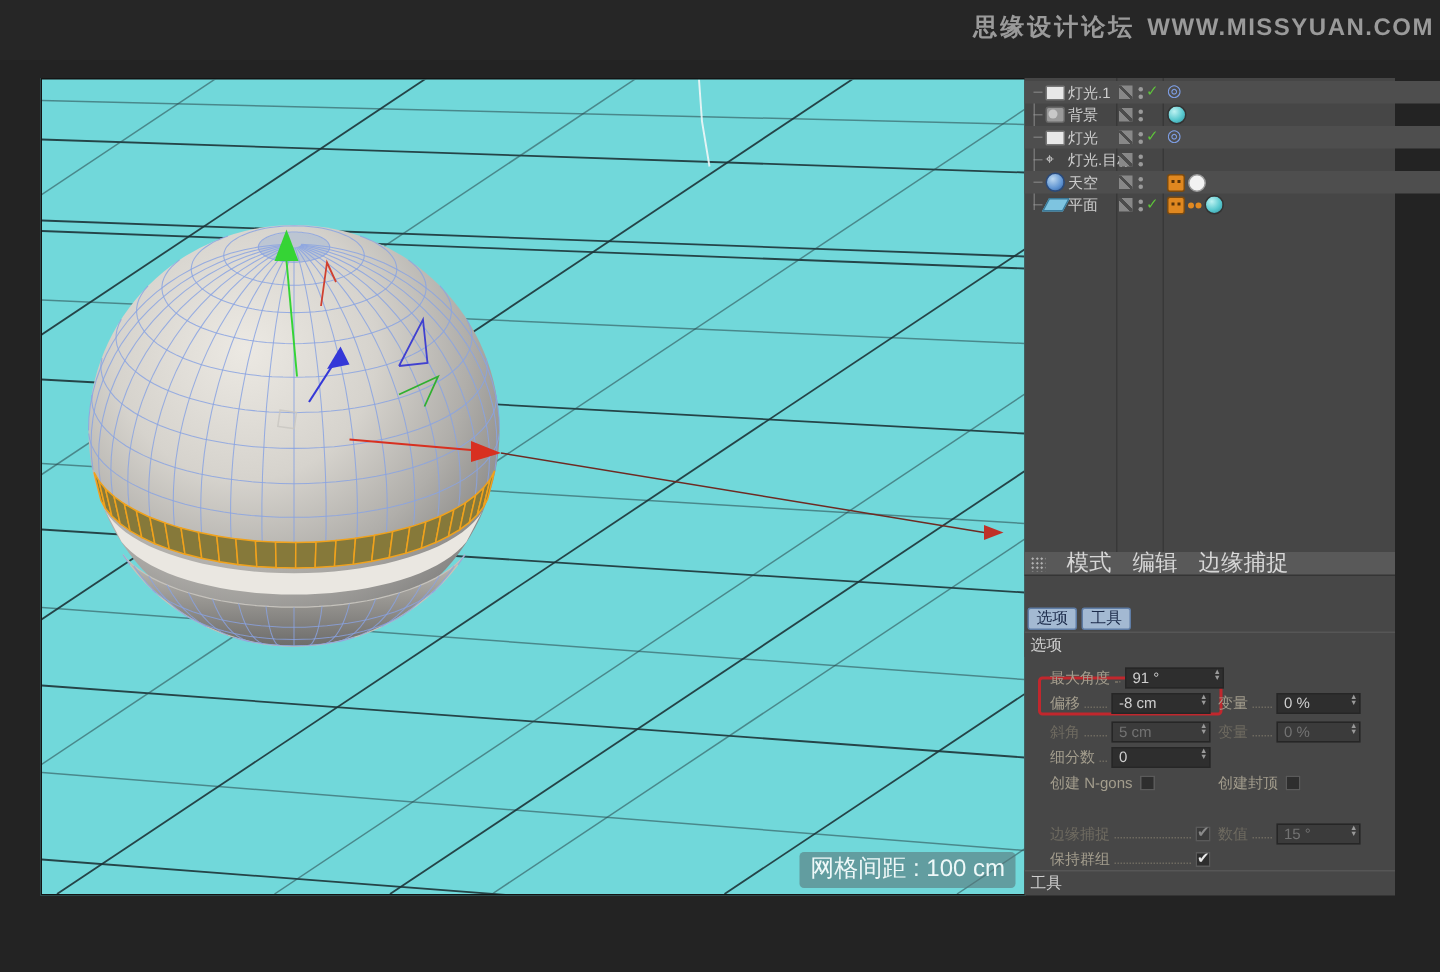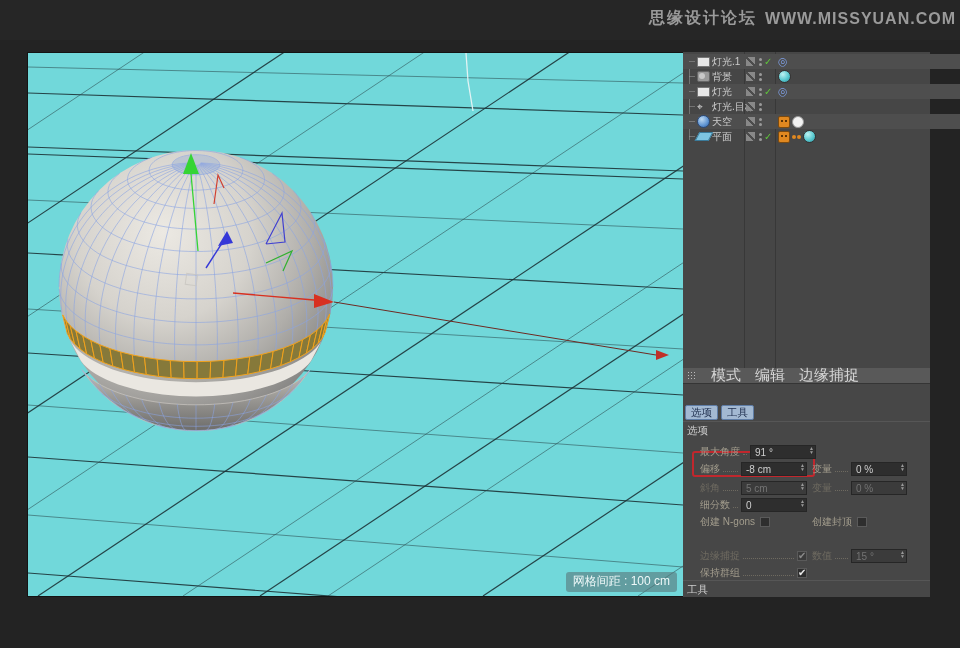--- a/index.html
+++ b/index.html
@@ -7,21 +7,21 @@
        font-family:"Liberation Sans","DejaVu Sans",sans-serif;}
   
   .topbar{position:absolute;left:0;top:0;width:960px;height:40px;background:#262626;}
   .wm{position:absolute;top:8px;right:4px;display:flex;align-items:center;gap:8px;color:#9a9a9a;}
   .wm-cn{font-size:16px;font-weight:bold;letter-spacing:2px;}
   .wm-en{font-size:16px;font-weight:bold;letter-spacing:1px;}
   
   .viewport{position:absolute;left:27px;top:52px;width:655px;height:543px;background:#71d8da;
             border:1px solid #141414;box-sizing:content-box;overflow:hidden;}
   .vp-badge{position:absolute;right:6px;bottom:4px;background:rgba(88,118,122,.6);
-            color:#eef8f8;font-size:12px;padding:1px 7px 2px;border-radius:3px;}
+            color:#eef8f8;font-size:16px;padding:1px 7px 2px;border-radius:3px;}
   
   .om-panel{position:absolute;left:683px;top:52px;width:247px;height:316px;background:#464646;}
   .om-row{position:absolute;left:0;width:286px;height:15px;display:flex;align-items:center;font-size:10px;color:#cdcdcd;}
   .om-row.alt{background:#4e4e4e;}
   .om-col-div{position:absolute;top:0;height:316px;width:1px;background:#383838;}
   .om-tree-v{position:absolute;left:6px;top:3px;width:1px;height:85px;background:rgba(160,160,160,.5);}
   .tree-stub{position:absolute;left:6px;width:6px;height:1px;background:rgba(160,160,160,.5);}
   .om-ico{position:absolute;left:14px;width:12px;height:12px;}
   .om-label{position:absolute;left:29px;white-space:nowrap;}
   .om-layer{position:absolute;left:63px;width:9px;height:9px;background:#888;

